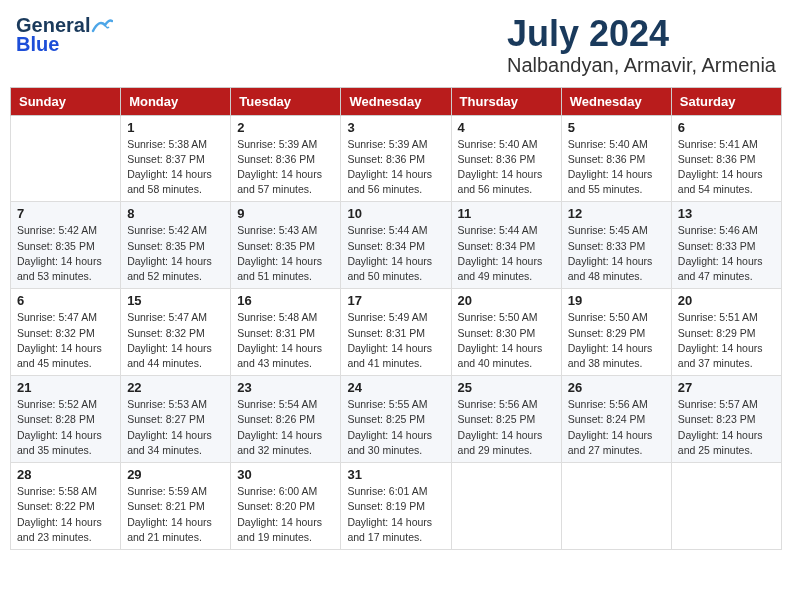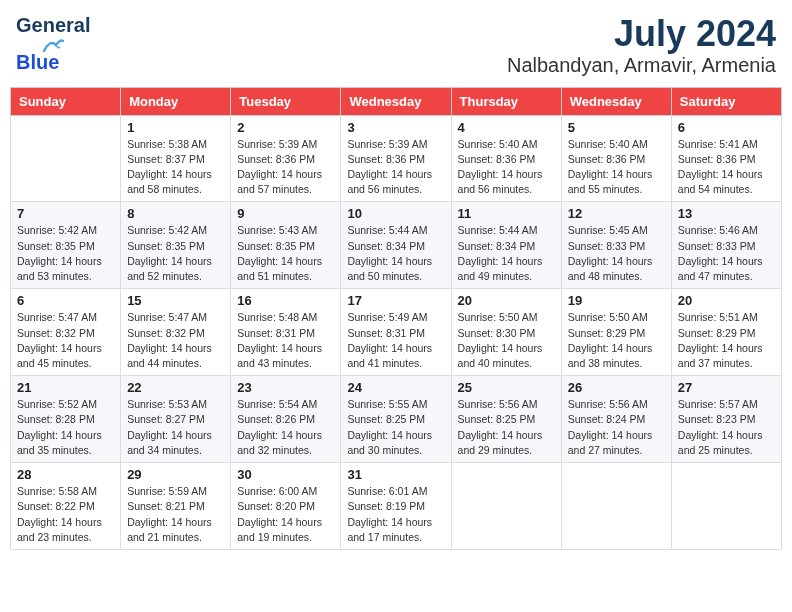--- a/index.html
+++ b/index.html
@@ -16,40 +16,39 @@
       align-items: flex-start;
       margin-bottom: 6px;
       padding: 4px 6px;
     }
     .logo {
       display: flex;
       flex-direction: column;
       align-items: flex-start;
     }
     .title-section {
-      text-align: right;
       margin-left: 45px;
     }
     .month-title {
       font-size: 36px;
       font-weight: bold;
       color: #1a3a5c;
       line-height: 1.1;
     }
     .subtitle {
       font-size: 20px;
       color: #333;
     }
     .calendar {
       width: 100%;
       border-collapse: collapse;
       border: 1px solid #ccc;
     }
     .calendar th {
-      background-color: #ef4444;
+      background-color: #b91c1c;
       color: #fff;
       text-align: left;
       padding: 6px 8px;
       font-size: 13px;
       font-weight: bold;
       border: 1px solid #ccc;
     }
     .calendar td {
       vertical-align: top;
       padding: 4px 6px;
@@ -80,21 +79,21 @@
     }
     .row-alt td {
       background: #f0f3f8;
     }
   </style>
 </head>
 <body>
 
 <div class="header">
   <div class="logo">
-    <div style="display:flex; align-items:center;flex-direction:column;">
+    <div style="display:flex; align-items:center;">
       <span style="font-size:20px; font-weight:bold; color:#1a3a5c;">General</span>
       <svg width="22" height="18" viewBox="0 0 22 18" style="margin: 0 1px;">
         <path d="M2,14 Q8,2 14,8 Q18,2 21,4" stroke="#4da6e8" stroke-width="2.5" fill="none" stroke-linecap="round"></path>
         <path d="M14,8 Q16,12 18,10" stroke="#4da6e8" stroke-width="1.5" fill="none"></path>
       </svg>
     </div>
     <span style="font-size:20px; font-weight:bold; color:#1d4ed8; margin-top:-4px;">Blue</span>
   </div>
   <div class="title-section">
     <div class="month-title">July 2024</div>

